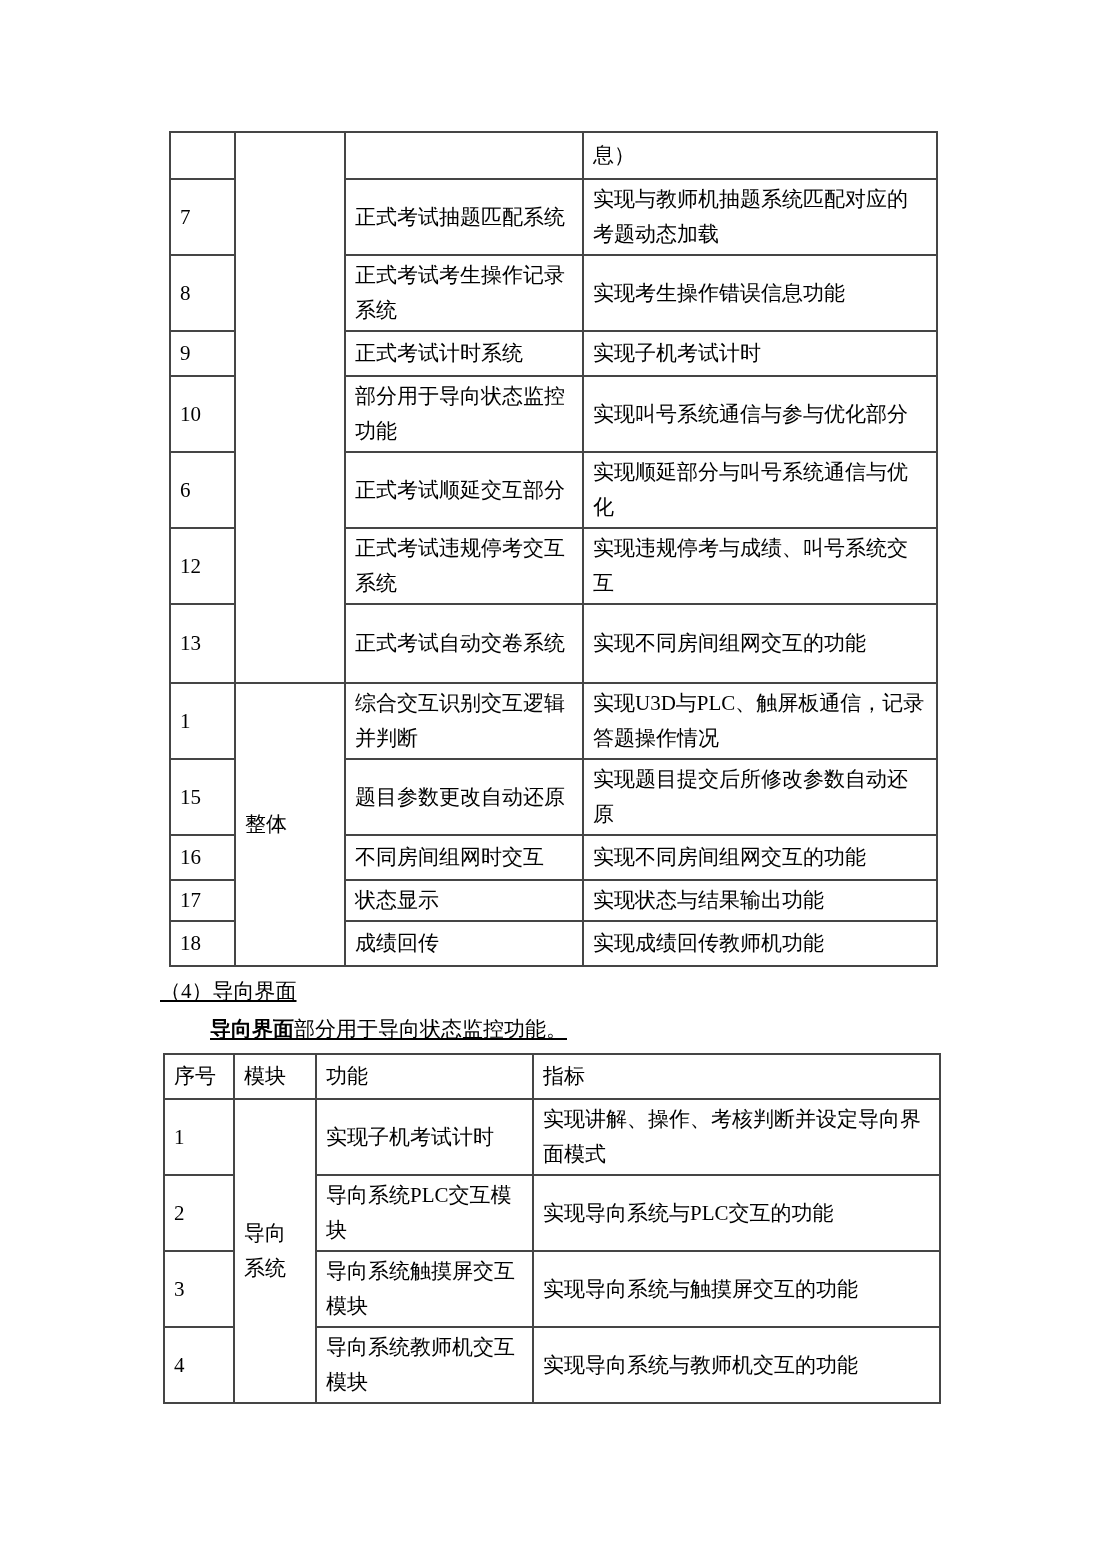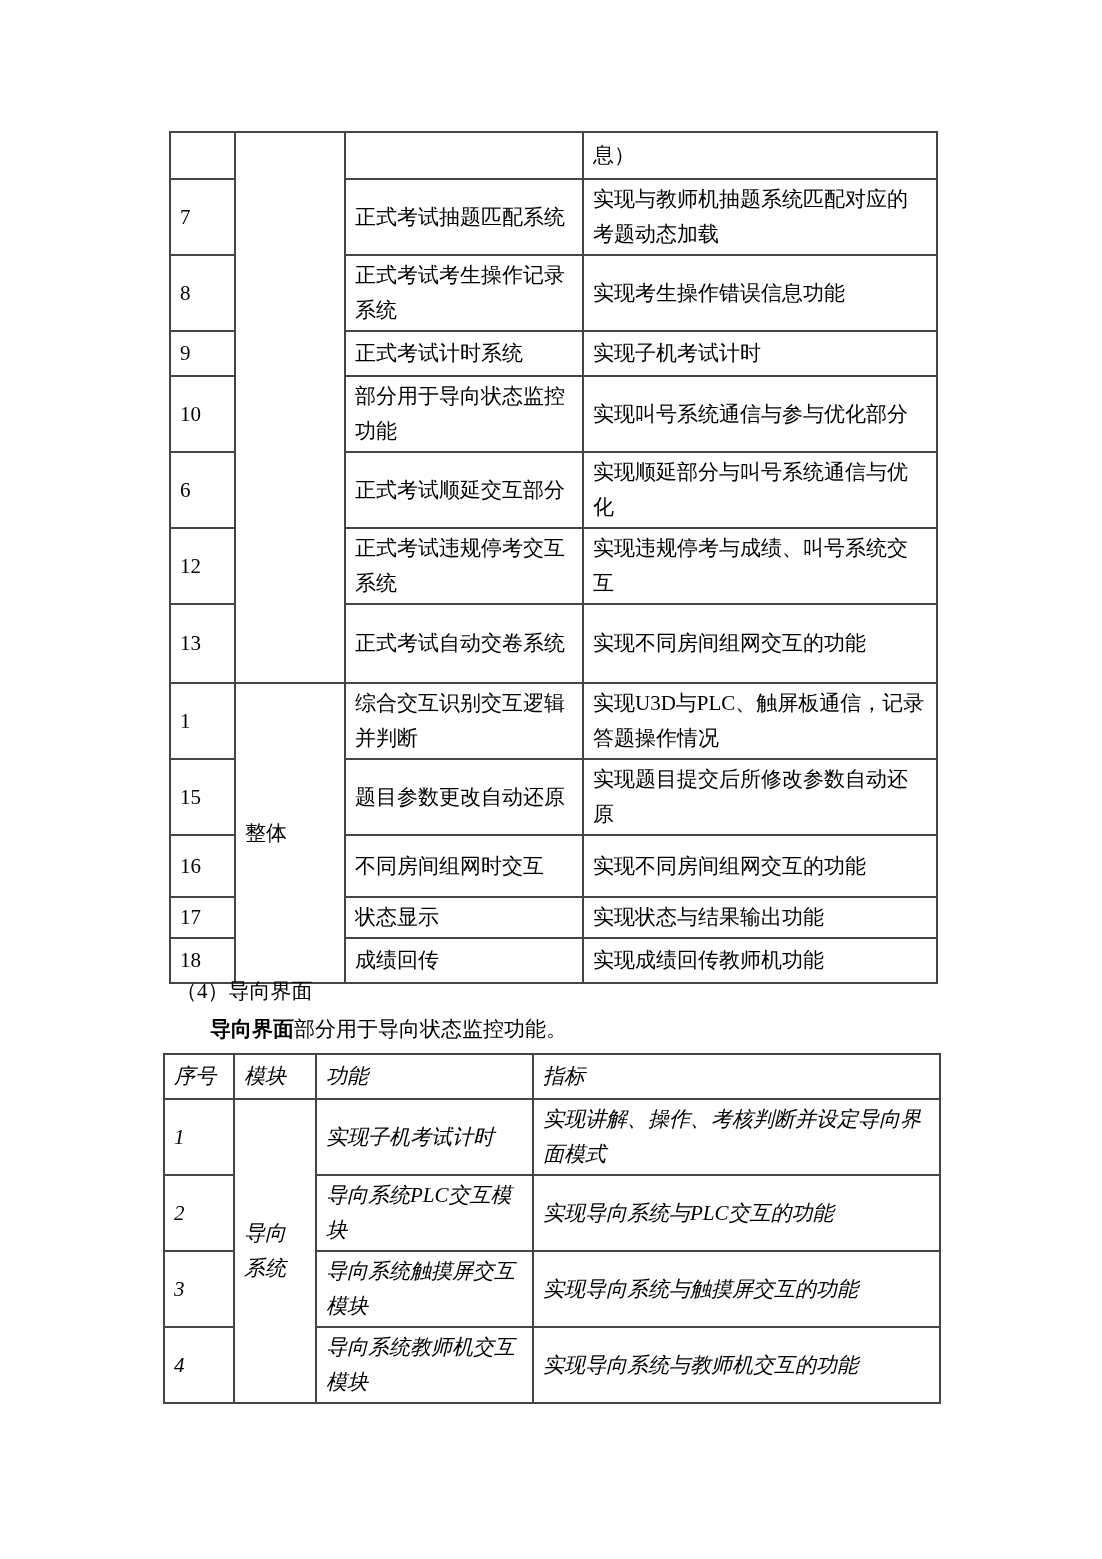--- a/index.html
+++ b/index.html
@@ -22,32 +22,34 @@
     border: 2px solid #454545;
     padding: 2px 9px;
     vertical-align: middle;
     text-align: left;
     font-weight: normal;
     line-height: 35px;
     overflow-wrap: break-word;
     word-break: break-word;
   }
   #table1 { left: 169px; top: 131px; width: 767px; }
-  #table2 { left: 163px; top: 1053px; width: 776px; font-style: italic; }
+  #table2 { left: 163px; top: 1053px; width: 776px; }
   .section-heading {
     position: absolute;
-    left: 176px;
+    left: 160px;
     top: 973px;
     line-height: 36px;
+    text-decoration: underline;
   }
   .lead-para {
     position: absolute;
     left: 210px;
     top: 1011px;
     line-height: 36px;
+    text-decoration: underline;
   }
   .lead-para .bold { font-weight: bold; }
 </style>
 </head>
 <body>
 
 <div class="page">
 
   <table class="doc-table" id="table1">
     <colgroup>
@@ -102,21 +104,21 @@
         <td>1</td>
         <td rowspan="5">整体</td>
         <td>综合交互识别交互逻辑并判断</td>
         <td>实现U3D与PLC、触屏板通信，记录答题操作情况</td>
       </tr>
       <tr style="height:73px">
         <td>15</td>
         <td>题目参数更改自动还原</td>
         <td>实现题目提交后所修改参数自动还原</td>
       </tr>
-      <tr style="height:62px">
+      <tr style="height:45px">
         <td>16</td>
         <td>不同房间组网时交互</td>
         <td>实现不同房间组网交互的功能</td>
       </tr>
       <tr style="height:34px">
         <td>17</td>
         <td>状态显示</td>
         <td>实现状态与结果输出功能</td>
       </tr>
       <tr style="height:45px">

